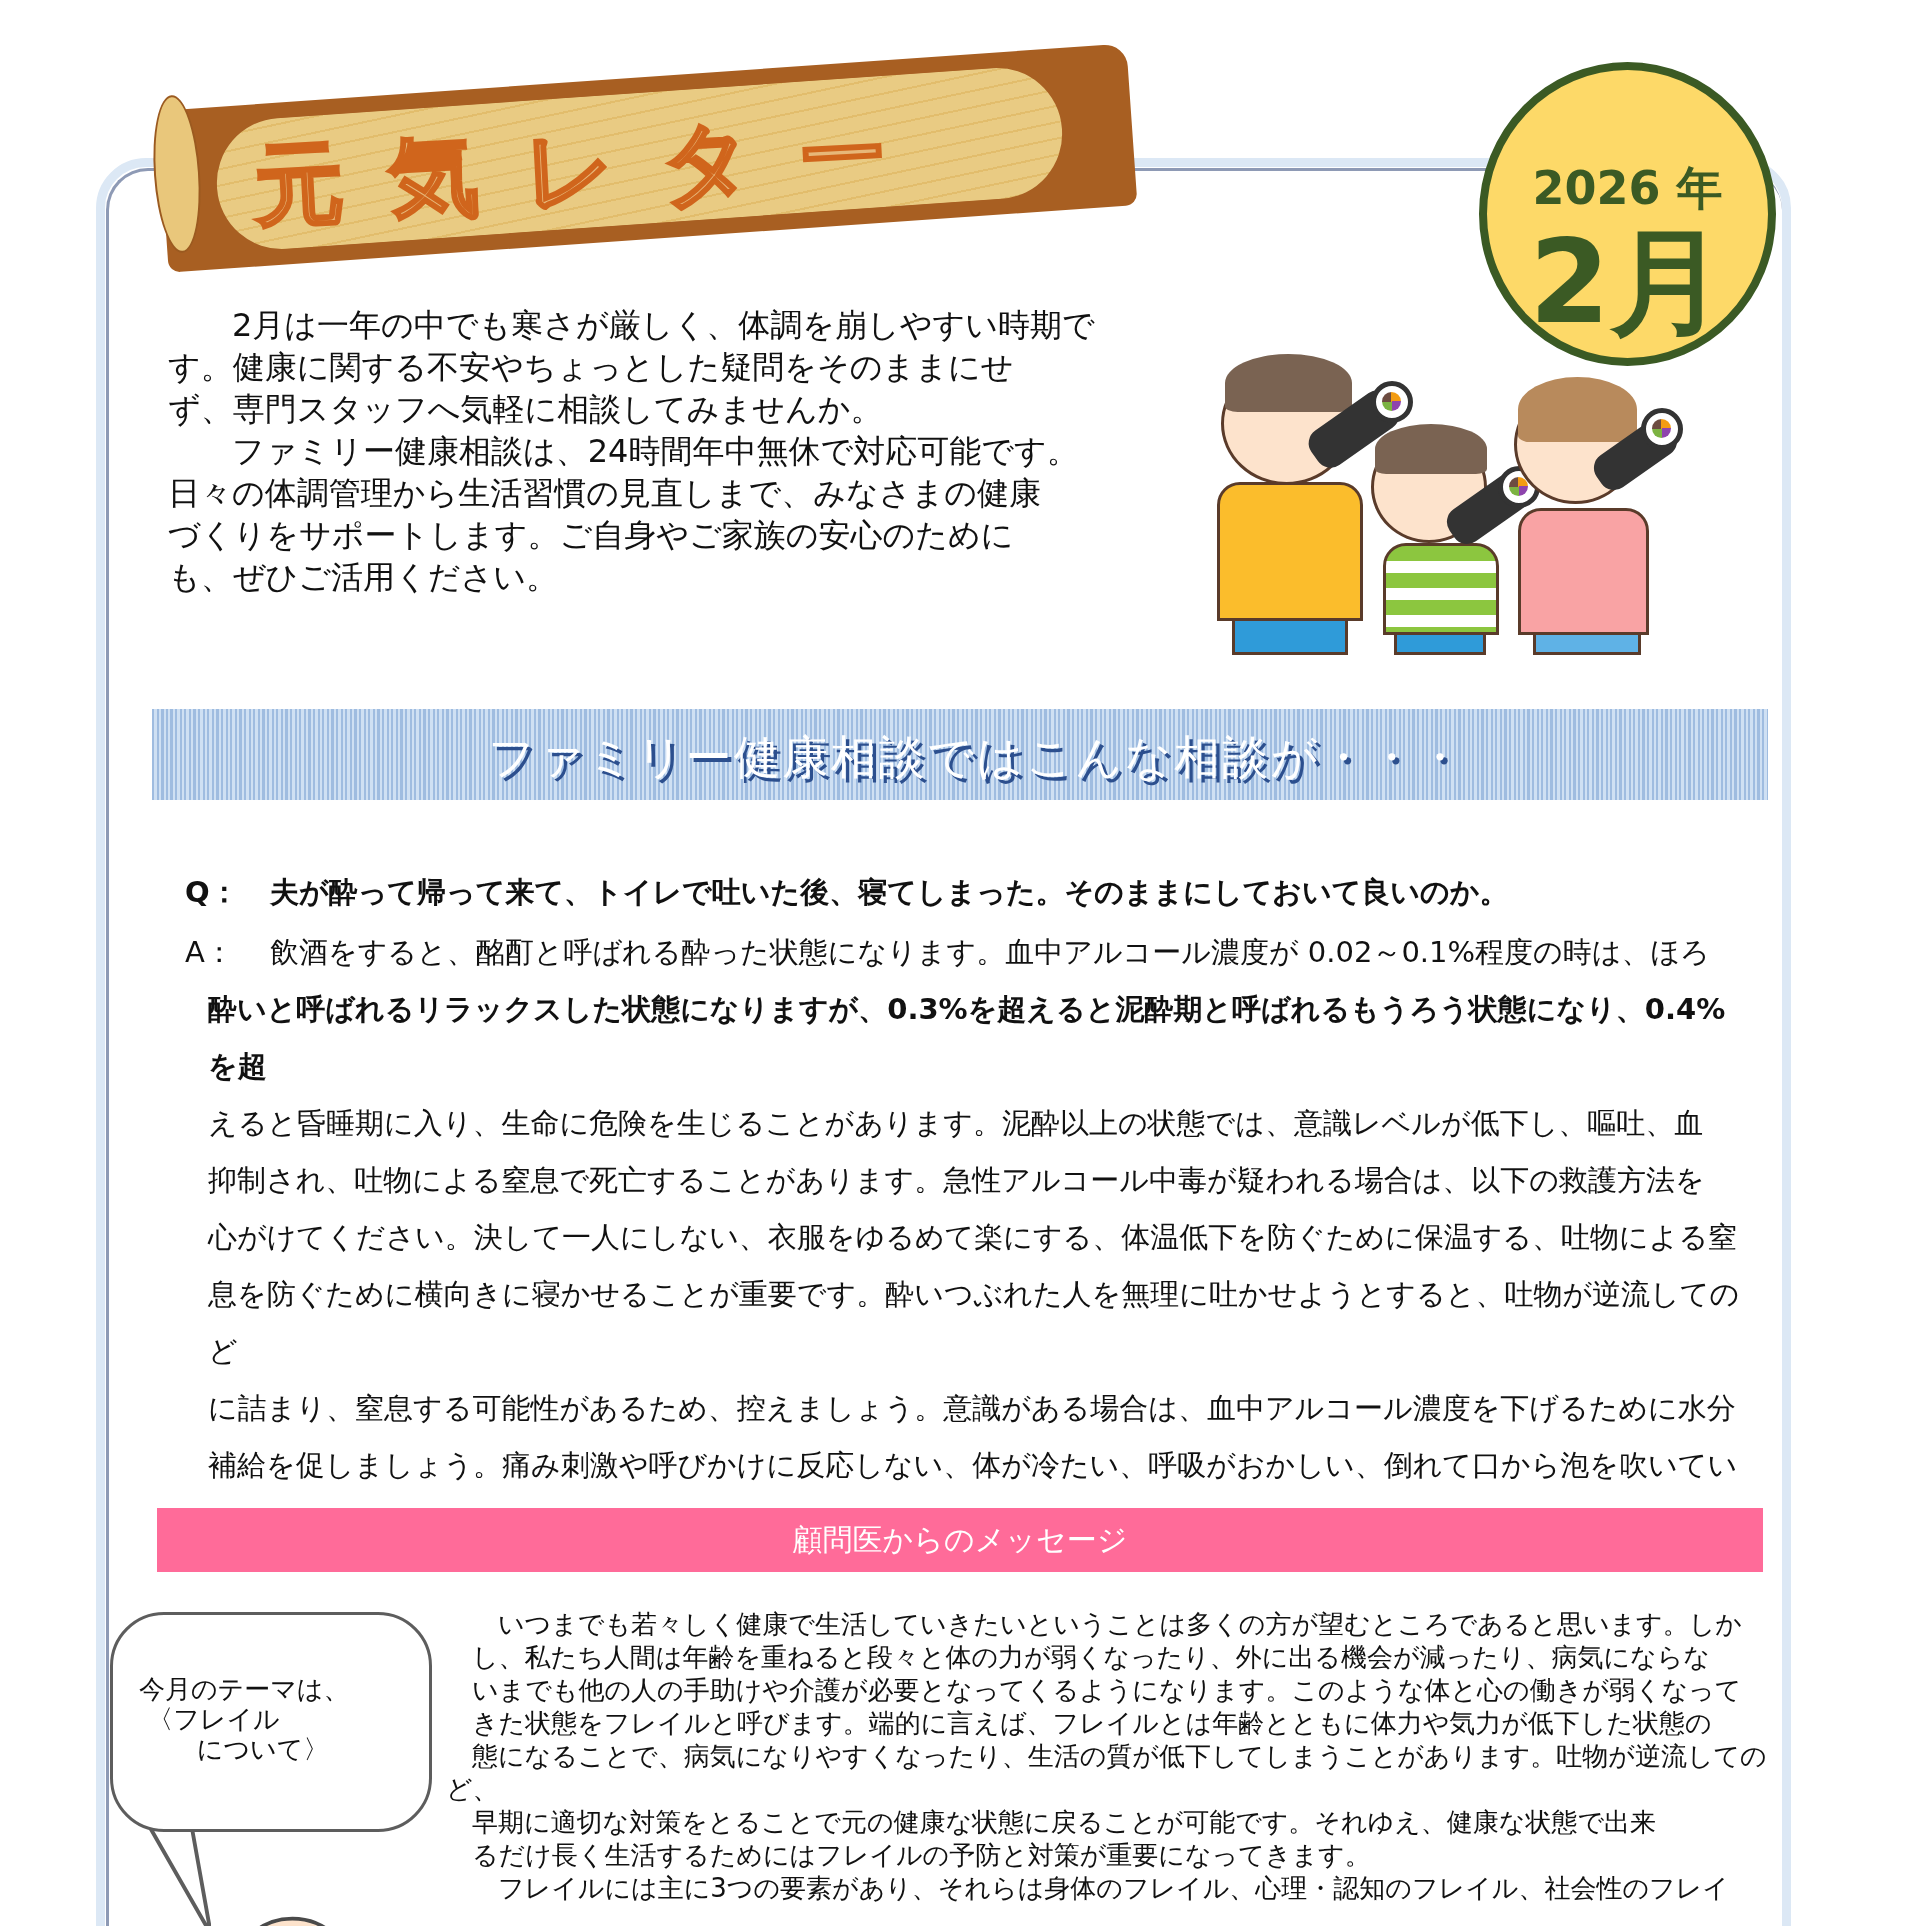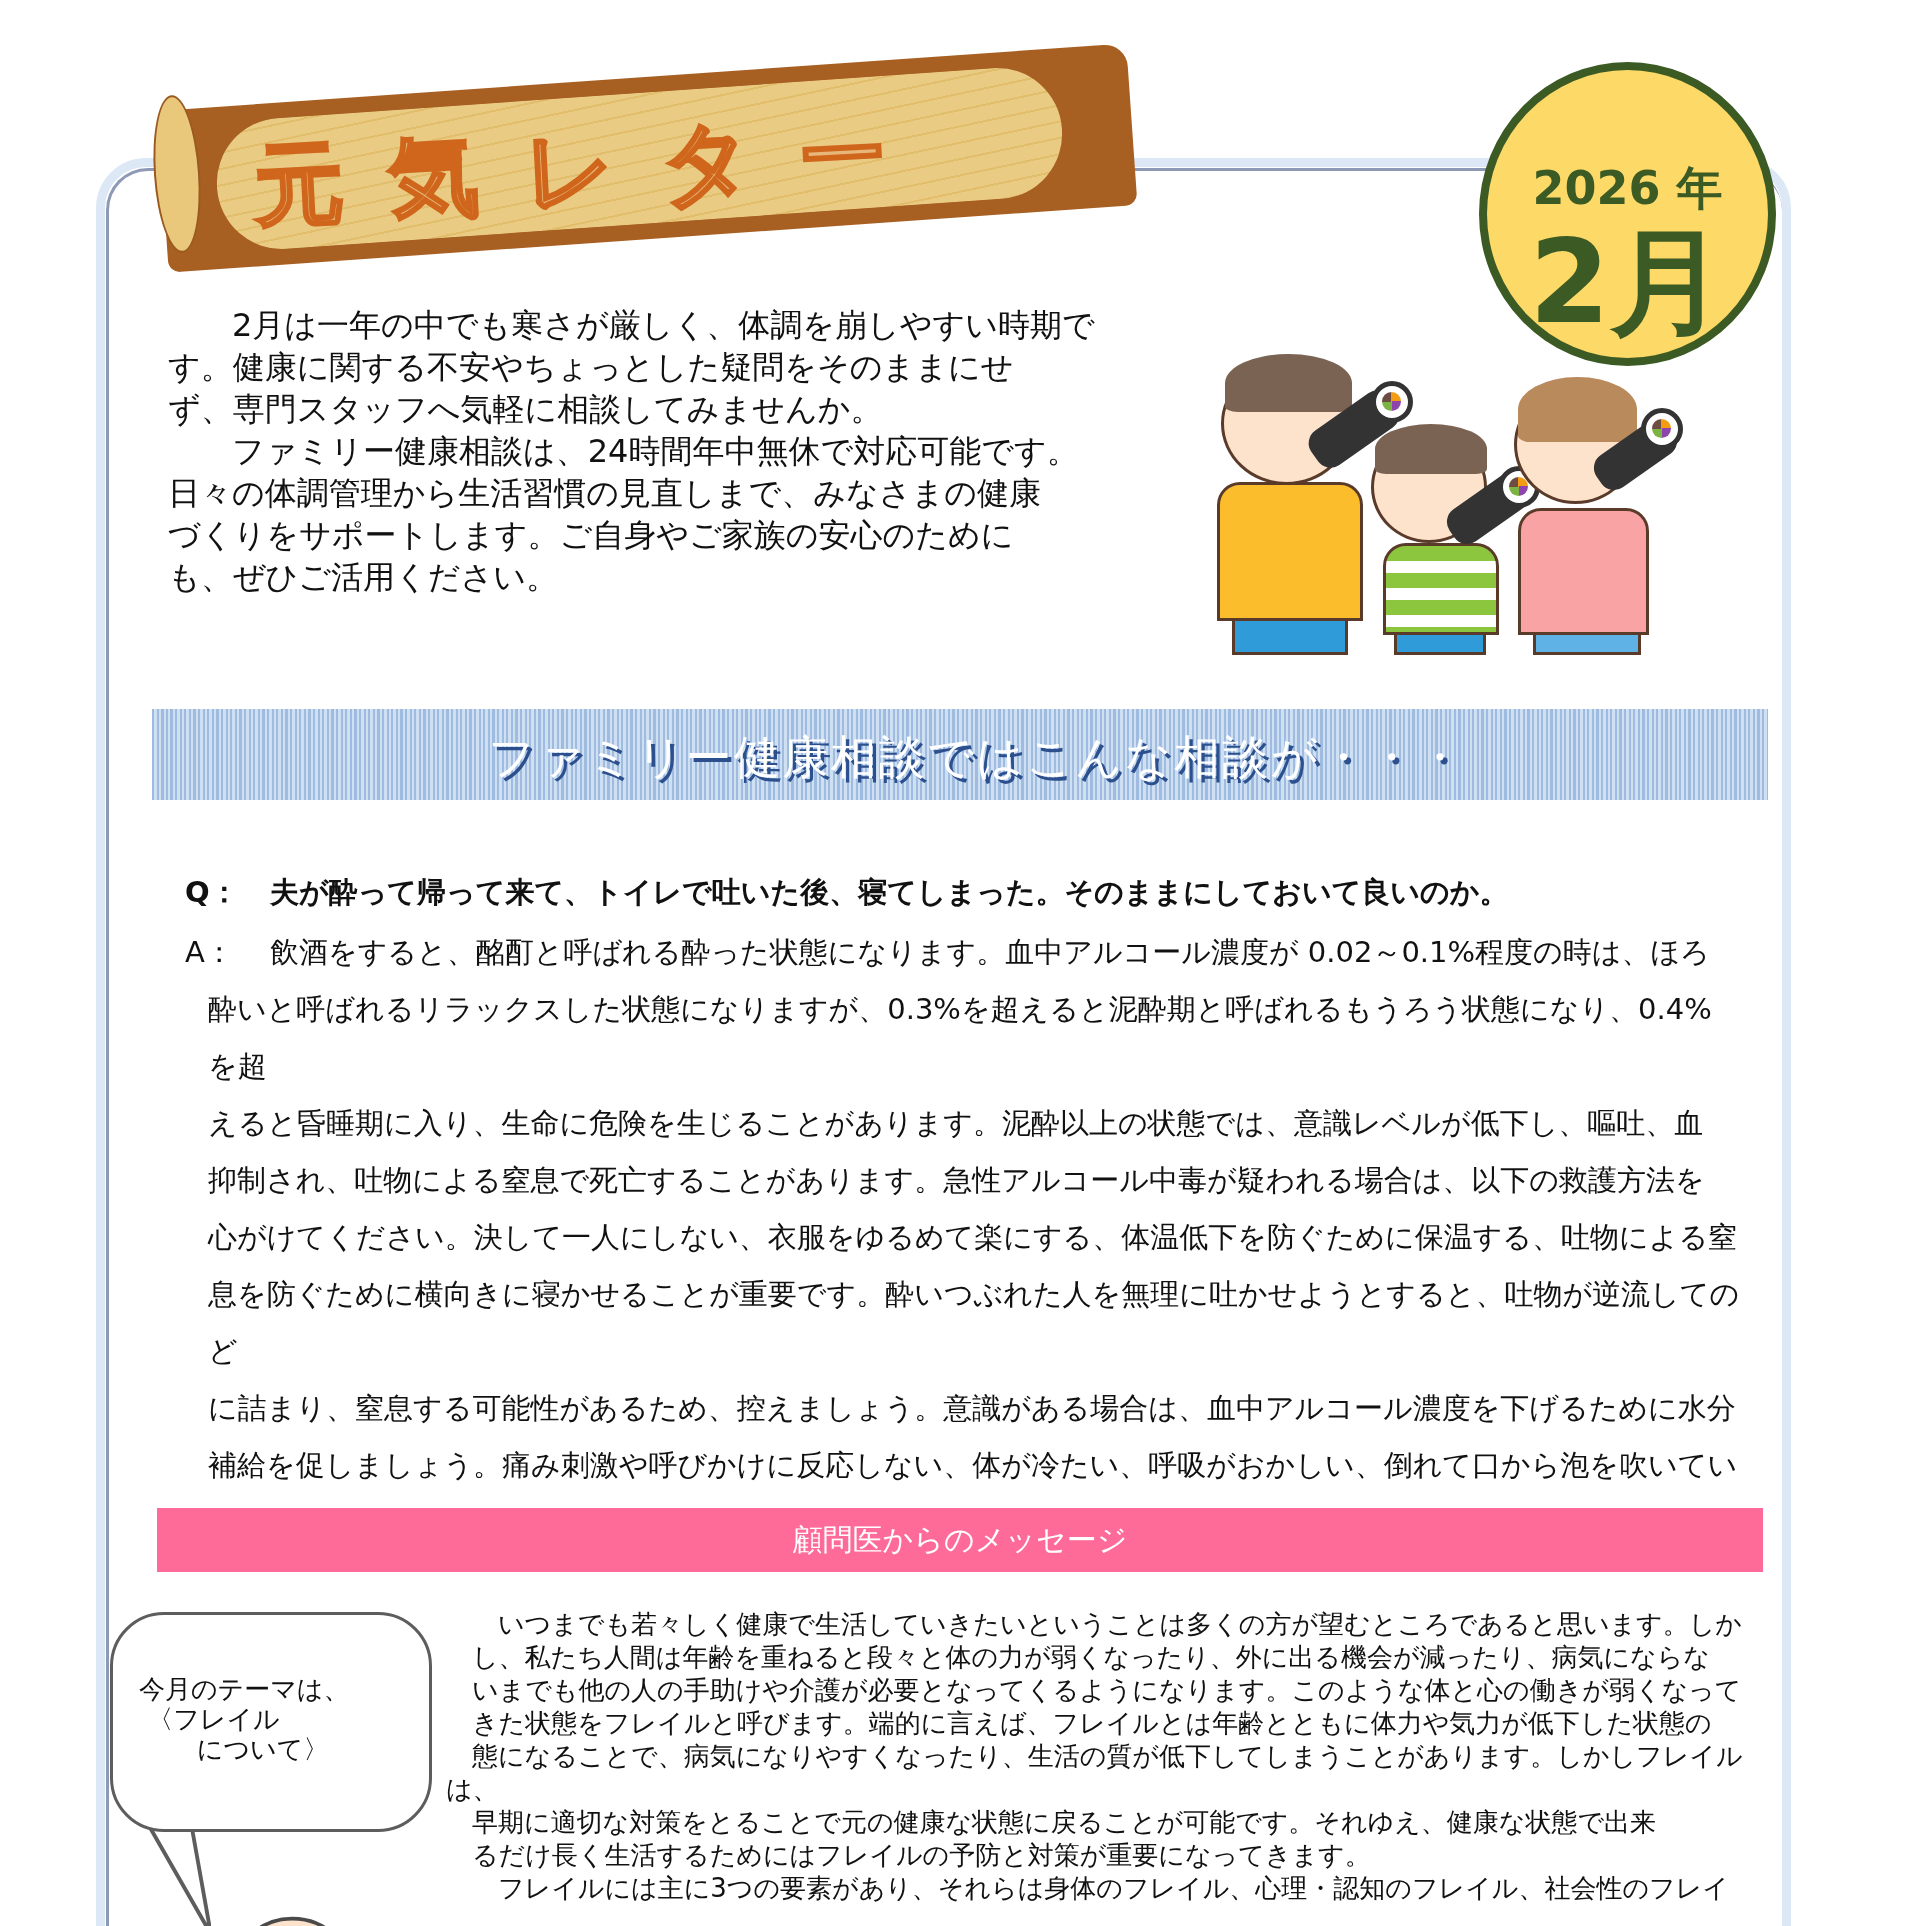--- a/index.html
+++ b/index.html
@@ -149,21 +149,21 @@
 
 <div class="qa">
   <div class="q-row">
     <span class="q-label">Q：</span>
     <span>夫が酔って帰って来て、トイレで吐いた後、寝てしまった。そのままにしておいて良いのか。</span>
   </div>
   <div class="a-row">
     <span class="a-label">A：</span>
     <div style="width:1472px;">
       <span style="display:block;">飲酒をすると、酩酊と呼ばれる酔った状態になります。血中アルコール濃度が 0.02～0.1%程度の時は、ほろ</span>
-      <span style="display:block;margin-left:-62px;">酔いと呼ばれるリラックスした状態になりますが、0.3%を超えると泥酔期と呼ばれるもうろう状態になり、0.4%を超</span>
+      <span style="display:block;margin-left:-62px;font-weight:bold;">酔いと呼ばれるリラックスした状態になりますが、0.3%を超えると泥酔期と呼ばれるもうろう状態になり、0.4%を超</span>
       <span style="display:block;margin-left:-62px;">えると昏睡期に入り、生命に危険を生じることがあります。泥酔以上の状態では、意識レベルが低下し、嘔吐、血</span>
       <span style="display:block;margin-left:-62px;">抑制され、吐物による窒息で死亡することがあります。急性アルコール中毒が疑われる場合は、以下の救護方法を</span>
       <span style="display:block;margin-left:-62px;">心がけてください。決して一人にしない、衣服をゆるめて楽にする、体温低下を防ぐために保温する、吐物による窒</span>
       <span style="display:block;margin-left:-62px;">息を防ぐために横向きに寝かせることが重要です。酔いつぶれた人を無理に吐かせようとすると、吐物が逆流してのど</span>
       <span style="display:block;margin-left:-62px;">に詰まり、窒息する可能性があるため、控えましょう。意識がある場合は、血中アルコール濃度を下げるために水分</span>
       <span style="display:block;margin-left:-62px;">補給を促しましょう。痛み刺激や呼びかけに反応しない、体が冷たい、呼吸がおかしい、倒れて口から泡を吹いてい</span>
       <span style="display:block;margin-left:-62px;">る場合は、すぐに救急車を要請してください。</span>
     </div>
   </div>
 </div>
@@ -208,21 +208,21 @@
     </g>
   </svg>
 </div>
 
 <div class="doc-text">
   <p>
     <span>いつまでも若々しく健康で生活していきたいということは多くの方が望むところであると思います。しか</span>
     <span style="margin-left:-26px">し、私たち人間は年齢を重ねると段々と体の力が弱くなったり、外に出る機会が減ったり、病気にならな</span>
     <span style="margin-left:-26px">いまでも他の人の手助けや介護が必要となってくるようになります。このような体と心の働きが弱くなって</span>
     <span style="margin-left:-26px">きた状態をフレイルと呼びます。端的に言えば、フレイルとは年齢とともに体力や気力が低下した状態の</span>
-    <span style="margin-left:-26px">態になることで、病気になりやすくなったり、生活の質が低下してしまうことがあります。しかしフレイルは、</span>
+    <span style="margin-left:-26px">態になることで、病気になりやすくなったり、生活の質が低下してしまうことがあります。吐物が逆流してのど、</span>
     <span style="margin-left:-26px">早期に適切な対策をとることで元の健康な状態に戻ることが可能です。それゆえ、健康な状態で出来</span>
     <span style="margin-left:-26px">るだけ長く生活するためにはフレイルの予防と対策が重要になってきます。</span>
   </p>
   <p>
     <span>フレイルには主に3つの要素があり、それらは身体のフレイル、心理・認知のフレイル、社会性のフレイ</span>
 
   </p>
 
 </div>
 

